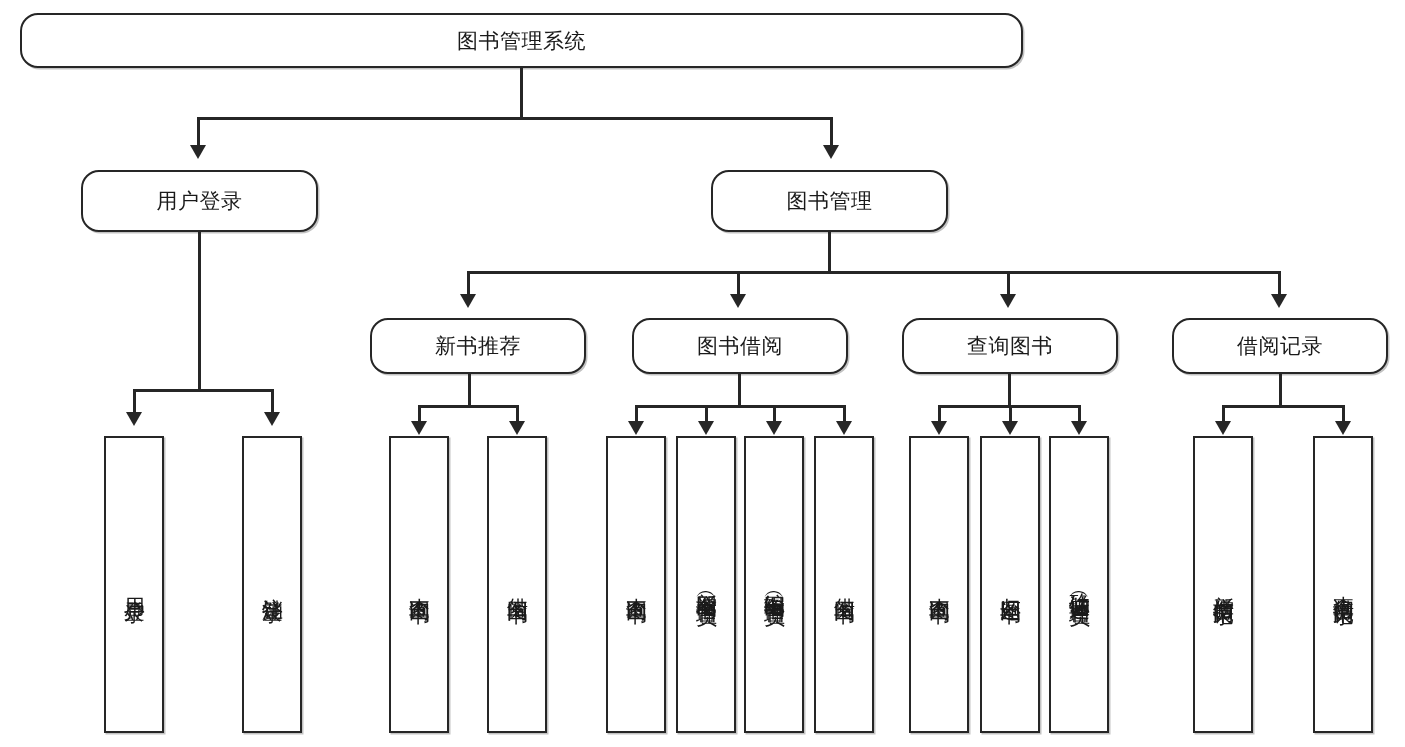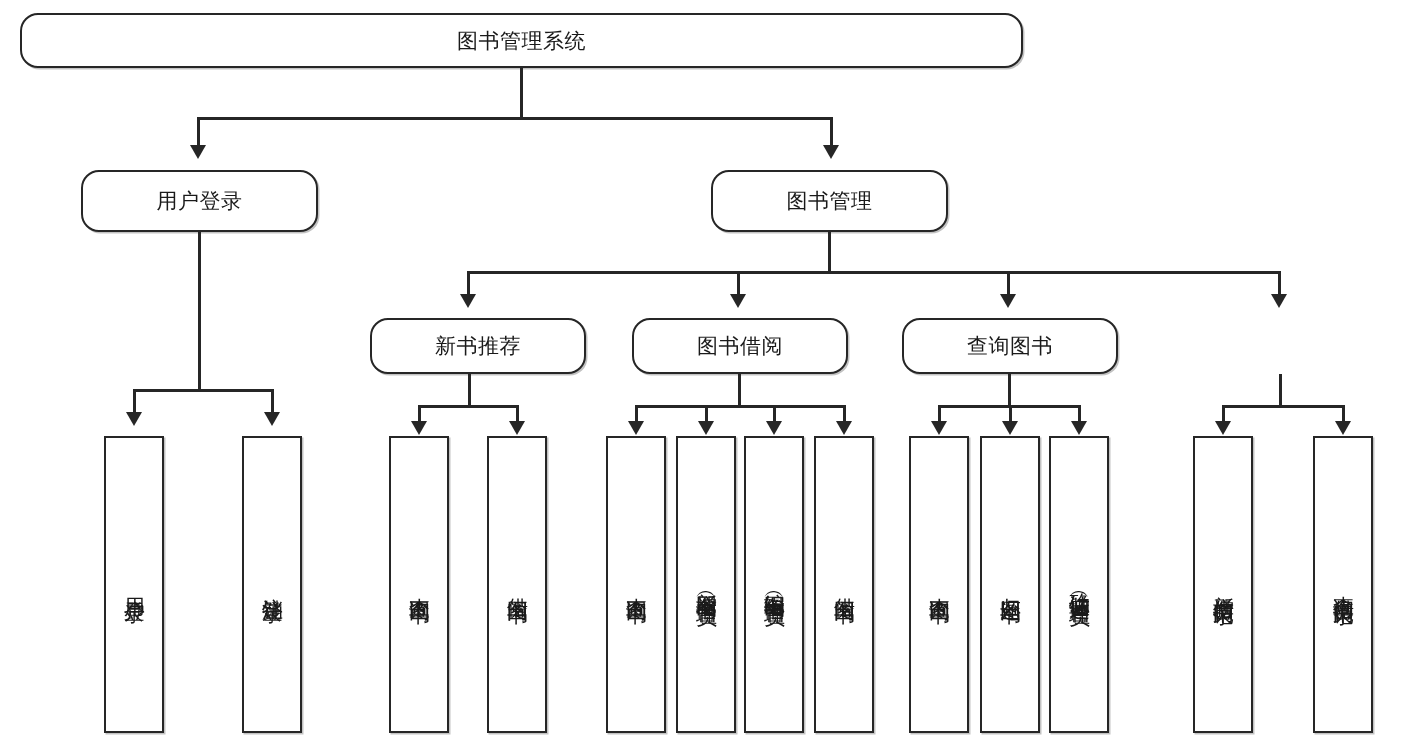--- a/index.html
+++ b/index.html
@@ -118,20 +118,23 @@
 
   <div class="node horiz" style="left:362px; top:318px; width:216px; height:56px;margin-left:8px;">
     <span>新书推荐</span>
   </div>
   <div class="node horiz" style="left:632px; top:318px; width:216px; height:56px;">
     <span>图书借阅</span>
   </div>
   <div class="node horiz" style="left:902px; top:318px; width:216px; height:56px;">
     <span>查询图书</span>
   </div>
+  <div class="node horiz" style="left:1172px; top:318px; width:216px; height:56px;">
+    <span>借阅记录</span>
+  </div>
 
   <div class="edge v" style="left:468px; top:374px; height:32px;"></div>
   <div class="edge h" style="left:418px; top:405px; width:101px;"></div>
   <div class="edge v" style="left:418px; top:405px; height:18px;"></div>
   <div class="arrow" style="left:411px; top:421px;"></div>
   <div class="edge v" style="left:516px; top:405px; height:18px;"></div>
   <div class="arrow" style="left:509px; top:421px;"></div>
 
   <div class="edge v" style="left:738px; top:374px; height:32px;"></div>
   <div class="edge h" style="left:635px; top:405px; width:211px;"></div>

